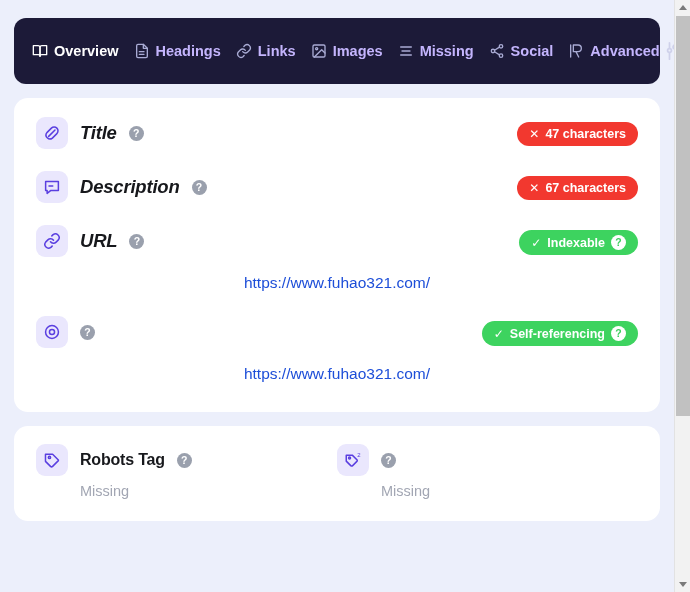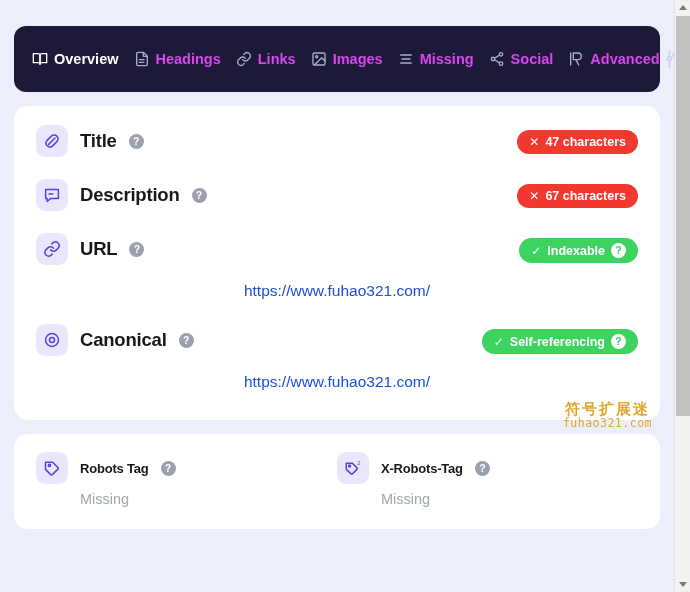--- a/index.html
+++ b/index.html
@@ -37,21 +37,21 @@
   }
   .sb-arrow.up i { border-bottom: 5px solid #7a7a7a; }
   .sb-arrow.down i { border-top: 5px solid #7a7a7a; }
   .sb-thumb {
     position: absolute; left: 1px; top: 16px;
     width: 14px; height: 400px;
     background: #c1c1c1;
   }
   
   .page {
-    position: absolute; top: 12px; left: 0;
+    position: absolute; top: 4px; left: 0;
     width: 674px; height: 428px;
     padding: 14px 14px 0 14px;
   }
   
   .navbar {
     background: #1c1a38;
     border-radius: 12px;
     height: 66px;
     display: flex;
     align-items: center;
@@ -61,21 +61,21 @@
   .nav-items {
     display: flex;
     align-items: center;
     flex: 1;
     gap: 15px;
   }
   .nav-item {
     display: flex;
     align-items: center;
     gap: 6px;
-    color: #d946ef;
+    color: #c4b5fd;
     font-size: 14.5px;
     font-weight: bold;
     cursor: pointer;
     white-space: nowrap;
     line-height: 1;
   }
   .nav-item.active { color: #ffffff; }
   .nav-item .nav-ico {
     display: inline-flex;
     align-items: center;
@@ -111,20 +111,21 @@
     background: #eae7fd;
     display: flex; align-items: center; justify-content: center;
     flex: 0 0 32px;
   }
   .sec-ico svg { display: block; }
   .sec-title {
     font-size: 18.5px;
     font-weight: bold;
     color: #17181c;
     letter-spacing: -0.2px;
+    font-style: italic;
   }
   .help {
     width: 15px; height: 15px; border-radius: 50%;
     background: #9aa0ad;
     color: #ffffff;
     font-size: 10.5px;
     font-weight: bold;
     display: inline-flex;
     align-items: center; justify-content: center;
     cursor: pointer;
@@ -167,21 +168,21 @@
     display: flex;
     gap: 0px;
   }
   .grid2 > .col { width: 50%; }
   .sub-head {
     display: flex;
     align-items: center;
     gap: 12px;
   }
   .sub-title {
-    font-size: 13px;
+    font-size: 16px;
     font-weight: bold;
     color: #17181c;
     letter-spacing: -0.2px;
   }
   .sub-status {
     margin-left: 44px;
     margin-top: 7px;
     font-size: 14.5px;
     color: #a2a6b3;
   }
@@ -370,21 +371,20 @@
       </div>
 
       <div class="section">
         <div class="sec-head">
           <span class="sec-ico">
             <svg width="18" height="18" viewBox="0 0 24 24" fill="none" stroke="#5a3fe0" stroke-width="2">
               <circle cx="12" cy="12" r="8.6"></circle>
               <circle cx="12" cy="12" r="3.4"></circle>
             </svg>
           </span>
-          <span class="sec-title">Canonical</span>
           <span class="help">?</span>
         </div>
         <div class="badge green">
           <span class="bmark">✓</span>
           <span>Self-referencing</span>
           <span class="help on-badge">?</span>
         </div>
         <div class="sec-value url">https://www.fuhao321.com/</div>
       </div>
 
@@ -409,32 +409,27 @@
 
         <div class="col">
           <div class="sub-head">
             <span class="sec-ico">
               <svg width="18" height="18" viewBox="0 0 24 24" fill="none" stroke="#5a3fe0" stroke-width="2" stroke-linejoin="round">
                 <path d="M17.5 13.5l-6 6a1.8 1.8 0 0 1-2.5 0l-6-6V5.5h8l6.5 6.5a1.3 1.3 0 0 1 0 1.5z"></path>
                 <circle cx="7.4" cy="9.3" r="1.3"></circle>
                 <text x="17.5" y="7.5" font-size="8" fill="#5a3fe0" stroke="none" font-family="Liberation Sans, sans-serif">2</text>
               </svg>
             </span>
-            <span class="sub-title">X-Robots-Tag</span>
             <span class="help">?</span>
           </div>
           <div class="sub-status">Missing</div>
         </div>
 
       </div>
 
-      <div class="watermark">
-        <div class="wm-cn">符号扩展迷</div>
-        <div class="wm-en">fuhao321.com</div>
-      </div>
     </div>
 
   </div>
 
   <div class="scrollbar">
     <div class="sb-arrow up">
         <i></i>
       </div>
     <div class="sb-thumb"></div>
     <div class="sb-arrow down">

